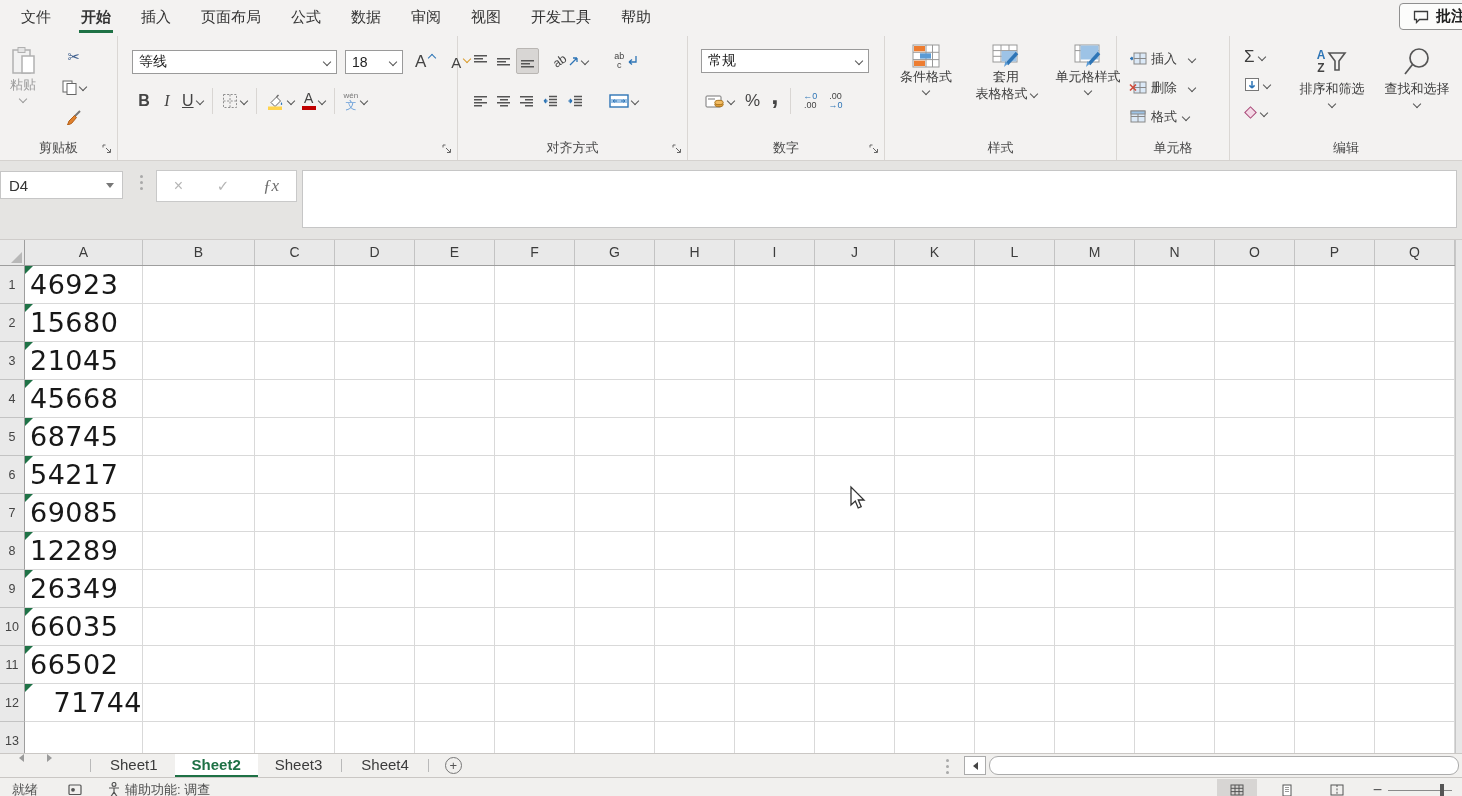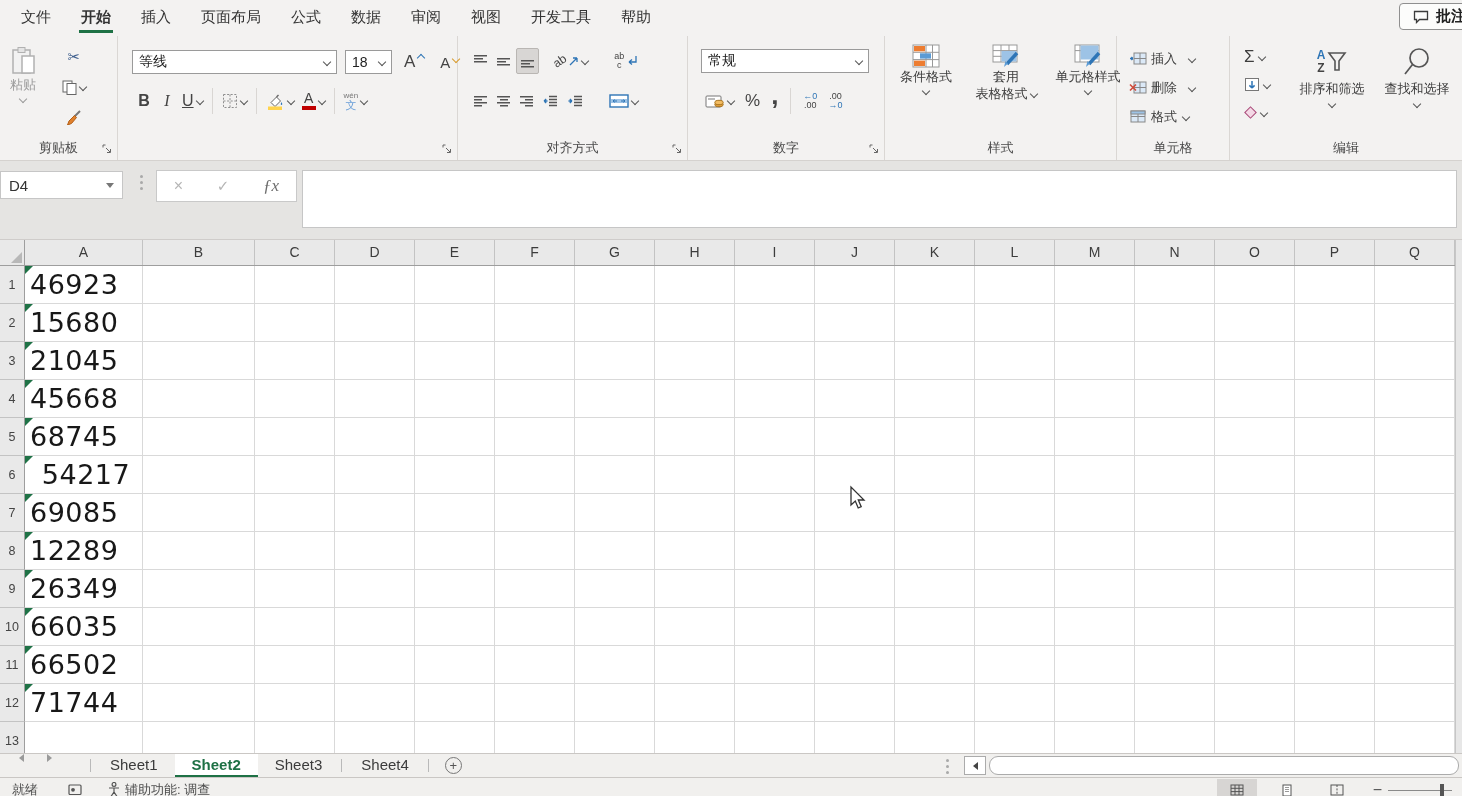--- a/index.html
+++ b/index.html
@@ -137,21 +137,21 @@
         <path d="M1 3.5 V1 H3.5 M4 4 L8 8 M8.5 5 V8.5 H5" fill="none" stroke="#666"></path>
       </svg>
   </div>
 
   <div class="grp" style="left:118px;width:340px">
     <div style="position:absolute;left:14px;top:13px;display:flex;gap:8px;align-items:center">
       <div class="combo" style="width:205px">
         <span>等线</span>
           <span class="chev"></span>
       </div>
-      <div class="combo" style="width:47px">
+      <div class="combo" style="width:58px">
         <span>18</span>
           <span class="chev"></span>
       </div>
       <div class="sbtn" style="font-size:17px">
           <span>A</span>
           <span class="chev" style="transform:rotate(225deg);border-color:#2e75b6;margin-bottom:8px"></span>
         </div>
       <div class="sbtn" style="font-size:15px">
           <span>A</span>
           <span class="chev" style="border-color:#d99a2b;margin-bottom:6px"></span>
@@ -580,21 +580,21 @@
         <div class="cell" style="width: 80px;"></div>
         <div class="cell" style="width: 80px;"></div>
         <div class="cell" style="width: 80px;"></div>
         <div class="cell" style="width: 80px;"></div>
         <div class="cell" style="width: 80px;"></div>
         <div class="cell" style="width: 80px;"></div>
         <div class="cell" style="width: 80px;"></div>
       </div>
       <div class="grow">
         <div class="rowh">6</div>
-        <div class="cell vala" style="width: 118px; justify-content: center;">
+        <div class="cell vala" style="width: 118px;">
           <span class="tri"></span>
           <span>54217</span>
         </div>
         <div class="cell" style="width: 112px;"></div>
         <div class="cell" style="width: 80px;"></div>
         <div class="cell" style="width: 80px;"></div>
         <div class="cell" style="width: 80px;"></div>
         <div class="cell" style="width: 80px;"></div>
         <div class="cell" style="width: 80px;"></div>
         <div class="cell" style="width: 80px;"></div>
@@ -718,21 +718,21 @@
         <div class="cell" style="width: 80px;"></div>
         <div class="cell" style="width: 80px;"></div>
         <div class="cell" style="width: 80px;"></div>
         <div class="cell" style="width: 80px;"></div>
         <div class="cell" style="width: 80px;"></div>
         <div class="cell" style="width: 80px;"></div>
         <div class="cell" style="width: 80px;"></div>
       </div>
       <div class="grow">
         <div class="rowh">12</div>
-        <div class="cell vala" style="width: 118px;">
+        <div class="cell vala" style="width: 118px; justify-content: flex-end;">
           <span class="tri"></span>
           <span>71744</span>
         </div>
         <div class="cell" style="width: 112px;"></div>
         <div class="cell" style="width: 80px;"></div>
         <div class="cell" style="width: 80px;"></div>
         <div class="cell" style="width: 80px;"></div>
         <div class="cell" style="width: 80px;"></div>
         <div class="cell" style="width: 80px;"></div>
         <div class="cell" style="width: 80px;"></div>

